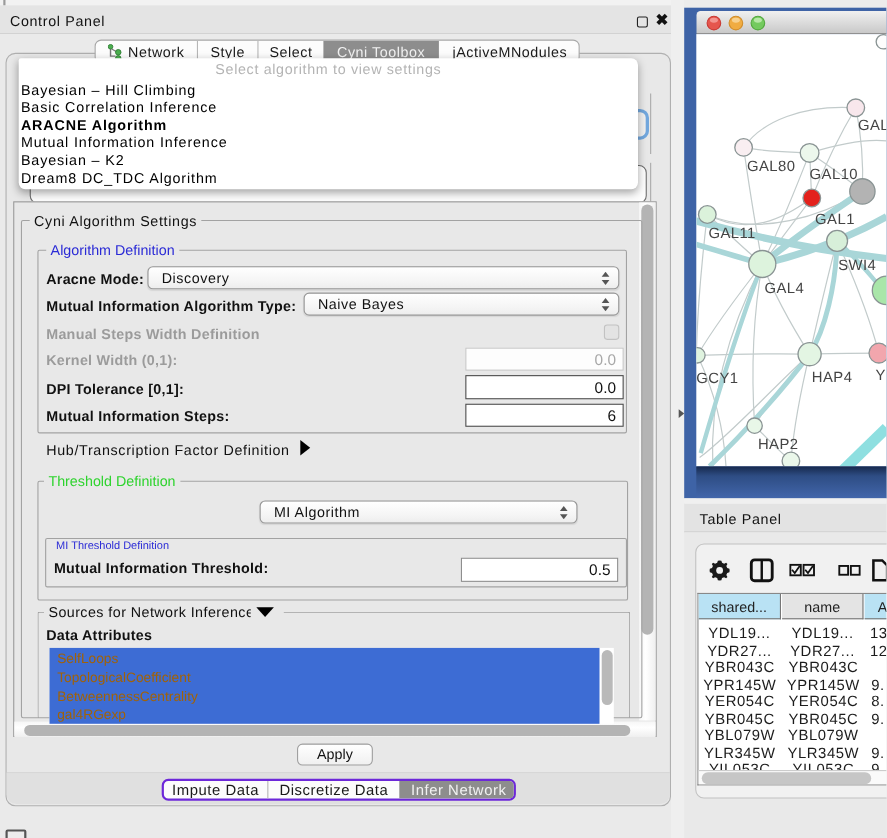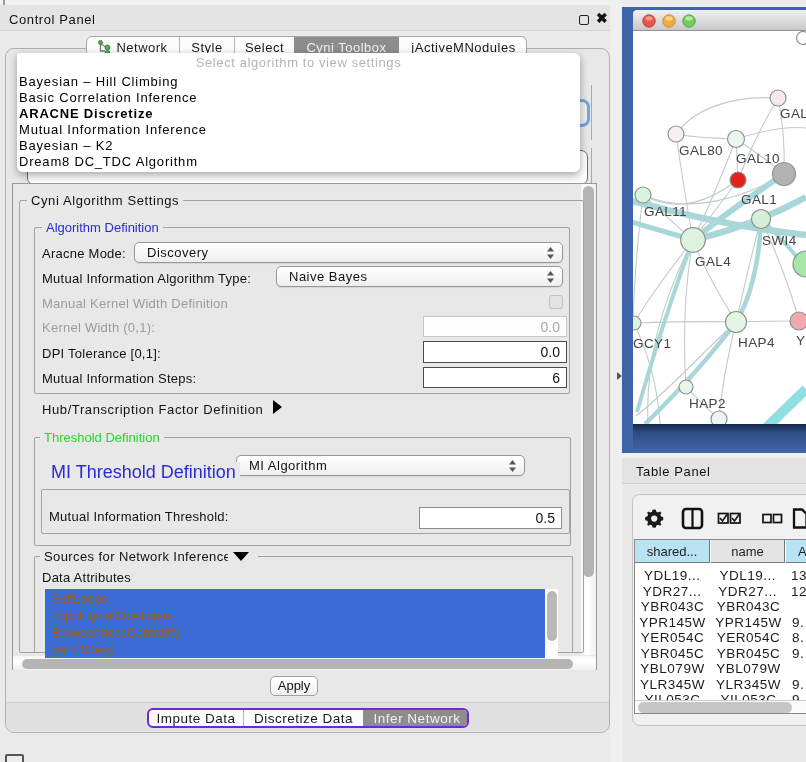--- a/index.html
+++ b/index.html
@@ -1,20 +1,20 @@
 <!DOCTYPE html>
 <html><head><meta charset="utf-8">
 <style>
 *{margin:0;padding:0;box-sizing:border-box}
 html,body{width:806px;height:762px;overflow:hidden;background:#ececec;font-family:"Liberation Sans",sans-serif;}
 .abs{position:absolute}
 #root{position:relative;width:806px;height:762px}
 .lbl{font-size:13px;color:#111;white-space:nowrap;letter-spacing:.6px}
 .lbl.bold{letter-spacing:.25px}
-.bold{font-weight:normal}
+.bold{font-weight:bold}
 .gray{color:#9b9b9b}
 .combo{position:absolute;border:1px solid #979797;border-radius:5px;background:linear-gradient(#ffffff,#f4f4f4 70%,#ededed);box-shadow:0 1px 1px rgba(0,0,0,0.08)}
 .combo .ct{position:absolute;left:12px;top:0;bottom:0;display:flex;align-items:center;font-size:13px;color:#111;letter-spacing:.5px}
 .arrows{position:absolute;right:7px;top:50%;transform:translateY(-50%);width:9px;height:12px}
 .field{position:absolute;background:#fff;border:1.5px solid #4a4a4a;font-size:14px;color:#111;text-align:right;padding-right:6px;display:flex;align-items:center;justify-content:flex-end}
 .gbox{position:absolute;border:1px solid #a2a2a2;border-radius:2px}
 .gtitle{position:absolute;top:-8px;background:#e8e8e8;padding:0 4px;font-size:13px;white-space:nowrap}
 .seg{position:absolute;display:flex;align-items:center;justify-content:center;font-size:13px;color:#1a1a1a;height:100%;letter-spacing:.5px}
 .trow{height:15.5px;display:flex;align-items:center;letter-spacing:.5px}
 .trow span{width:75px;text-align:center;display:inline-block}
@@ -57,21 +57,21 @@
 <div class="abs" style="left:591px;top:148px;width:1px;height:38px;background:#aaa"></div>
 
 <div class="abs" style="left:12px;top:183px;width:585px;height:487px;border:1px solid #9a9a9a;background:#e8e8e8"></div>
 
 <div class="abs" style="left:581px;top:184px;width:15px;height:471px;background:linear-gradient(90deg,#f6f6f6,#ffffff 40%,#efefef)"></div>
 <div class="abs" style="left:583px;top:186px;width:11px;height:391px;background:#b4b4b4;border-radius:6px"></div>
 
 <div class="abs" style="left:13px;top:656px;width:583px;height:14px;background:linear-gradient(#f6f6f6,#ffffff 40%,#efefef)"></div>
 <div class="abs" style="left:22px;top:659px;width:551px;height:10px;background:#b4b4b4;border-radius:5px"></div>
 
-<div class="abs" style="left:270px;top:676px;width:48px;height:19.5px;background:linear-gradient(#ffffff,#f0f0f0);border:1px solid #a0a0a0;border-radius:5px;display:flex;align-items:center;justify-content:center;font-size:13px;color:#111">Apply</div>
+<div class="abs" style="left:270px;top:676px;width:69px;height:19.5px;background:linear-gradient(#ffffff,#f0f0f0);border:1px solid #a0a0a0;border-radius:5px;display:flex;align-items:center;justify-content:center;font-size:13px;color:#111">Apply</div>
 
 <div class="abs" style="left:6px;top:702px;width:603px;height:29px;background:#e0e0e0;border-top:1px solid #cdcdcd;border-radius:0 0 9px 9px"></div>
 <div class="abs" style="left:147px;top:708px;width:322px;height:20px;background:#fcfcfc;border:2px solid #6d28d9;border-radius:6px;overflow:hidden">
   <div class="seg" style="left:0;width:94px;font-size:13.5px">Impute Data</div>
   <div class="seg" style="left:94px;width:120px;border-left:1px solid #b6b6b6;font-size:13.5px">Discretize Data</div>
   <div class="seg" style="left:214px;width:108px;background:#8d8d8d;color:#f2f2f2;font-size:13.5px">Infer Network</div>
 </div>
 
 <div class="abs" style="left:5px;top:754px;width:19px;height:14px;border:2px solid #555;border-radius:2px;background:#ededed"></div>
 
@@ -89,21 +89,21 @@
       </svg>
     </div>
 <div class="abs lbl bold" style="left:42px;top:271px">Mutual Information Algorithm Type:</div>
 <div class="combo" style="left:276px;top:266px;width:287px;height:21px">
       <span class="ct">Naive Bayes</span>
       <svg class="arrows" viewBox="0 0 9 12">
         <path d="M4.5 0 L8 4.5 L1 4.5 Z" fill="#555"></path>
         <path d="M4.5 12 L8 7.5 L1 7.5 Z" fill="#555"></path>
       </svg>
     </div>
-<div class="abs lbl bold gray" style="left:42px;top:296px">Manual Kernel Width Definition</div>
+<div class="abs lbl bold gray" style="left:42px;top:296px">Manual Steps Width Definition</div>
 <div class="abs" style="left:549px;top:295px;width:14px;height:14px;background:#e3e3e3;border:1px solid #c2c2c2;border-radius:3px"></div>
 <div class="abs lbl bold gray" style="left:42px;top:320px">Kernel Width (0,1):</div>
 <div class="field" style="left:423px;top:316px;width:144px;height:21px;background:#fdfdfd;border:1px solid #c6c6c6;color:#a8a8a8">0.0</div>
 <div class="abs lbl bold" style="left:42px;top:346px">DPI Tolerance [0,1]:</div>
 <div class="field" style="left:423px;top:341px;width:144px;height:22px">0.0</div>
 <div class="abs lbl bold" style="left:42px;top:371px">Mutual Information Steps:</div>
 <div class="field" style="left:423px;top:367px;width:144px;height:21px">6</div>
 <div class="abs lbl" style="left:42px;top:402px">Hub/Transcription Factor Definition</div>
 <div class="abs" style="left:273px;top:400px;width:0;height:0;border-top:7px solid transparent;border-bottom:7px solid transparent;border-left:9px solid #000"></div>
 
@@ -111,37 +111,37 @@
 <div class="gtitle" style="left:40px;top:430px;position:absolute;color:#2ed32e;background:#e8e8e8;font-size:13px">Threshold Definition</div>
 <div class="combo" style="left:236px;top:455px;width:289px;height:21px">
       <span class="ct">MI Algorithm</span>
       <svg class="arrows" viewBox="0 0 9 12">
         <path d="M4.5 0 L8 4.5 L1 4.5 Z" fill="#555"></path>
         <path d="M4.5 12 L8 7.5 L1 7.5 Z" fill="#555"></path>
       </svg>
     </div>
 
 <div class="gbox" style="left:41px;top:489px;width:529px;height:45px"></div>
-<div class="gtitle" style="left:47px;top:462px;position:absolute;color:#2b2bd6;background:#e8e8e8;font-size:18px">MI Threshold Definition</div>
+<div class="gtitle" style="left:47px;top:491px;position:absolute;color:#2b2bd6;background:#e8e8e8;font-size:10px">MI Threshold Definition</div>
 <div class="abs lbl bold" style="left:49px;top:509px">Mutual Information Threshold:</div>
 <div class="field" style="left:419px;top:507px;width:143px;height:22px;border:1px solid #8e8e8e">0.5</div>
 
 <div class="gbox" style="left:34px;top:556px;width:539px;height:97px;border-bottom:none"></div>
 <div class="gtitle lbl" style="left:40px;top:549px;position:absolute;letter-spacing:.4px">Sources for Network Inference</div>
 <div class="abs" style="left:228px;top:551px;width:30px;height:11px;background:#e8e8e8"></div>
 <div class="abs" style="left:233px;top:552px;width:0;height:0;border-left:8px solid transparent;border-right:8px solid transparent;border-top:9px solid #000"></div>
 <div class="abs lbl bold" style="left:42px;top:570px">Data Attributes</div>
 <div class="abs" style="left:45px;top:589px;width:513px;height:69px;background:#fff"></div>
 <div class="abs" style="left:45px;top:589px;width:500px;height:69px;background:#3d6cd4"></div>
 <div class="abs" style="left:52px;top:591px;font-size:12.5px;color:#a16207;line-height:17px">SelfLoops<br>TopologicalCoefficient<br>BetweennessCentrality<br>gal4RGexp</div>
 <div class="abs" style="left:547px;top:591px;width:10px;height:50px;background:#b9b9b9;border-radius:5px"></div>
 
 <div class="abs" style="left:17px;top:53px;width:563px;height:119px;background:#fff;border-radius:2px 6px 6px 6px;box-shadow:0 3px 8px rgba(0,0,0,0.35)"></div>
 <div class="abs" style="left:17px;top:55px;width:563px;height:19px;font-size:13px;color:#b4b4b4;text-align:center;letter-spacing:.6px">Select algorithm to view settings</div>
-<div class="abs" style="left:19px;top:74px;font-size:13px;color:#000;line-height:16px;letter-spacing:.8px">Bayesian – Hill Climbing<br>Basic Correlation Inference<br><b>ARACNE Discretize</b><br>Mutual Information Inference<br>Bayesian – K2<br>Dream8 DC_TDC Algorithm</div>
+<div class="abs" style="left:19px;top:74px;font-size:13px;color:#000;line-height:16px;letter-spacing:.8px">Bayesian – Hill Climbing<br>Basic Correlation Inference<br><b>ARACNE Algorithm</b><br>Mutual Information Inference<br>Bayesian – K2<br>Dream8 DC_TDC Algorithm</div>
 
 <div class="abs" style="left:622px;top:7px;width:184px;height:446px;background:#3e63a6"></div>
 <div class="abs" style="left:633px;top:10px;width:173px;height:21px;background:linear-gradient(#f0f0f0,#c9c9c9);border-bottom:1px solid #919191;border-radius:4px 0 0 0"></div>
 <svg class="abs" style="left:640px;top:13px" width="60" height="16" viewBox="0 0 60 16">
 <circle cx="9" cy="8" r="6.2" fill="#e5564d" stroke="#c93a34" stroke-width="1"></circle>
 <circle cx="29" cy="8" r="6.2" fill="#f0ac42" stroke="#d18e2c" stroke-width="1"></circle>
 <circle cx="49" cy="8" r="6.2" fill="#74ca5e" stroke="#53a83f" stroke-width="1"></circle>
 <ellipse cx="9" cy="5.4" rx="3.6" ry="2.2" fill="#f4a09b" opacity="0.85"></ellipse>
 <ellipse cx="29" cy="5.4" rx="3.6" ry="2.2" fill="#f8d79c" opacity="0.85"></ellipse>
 <ellipse cx="49" cy="5.4" rx="3.6" ry="2.2" fill="#c2ecb2" opacity="0.85"></ellipse>

